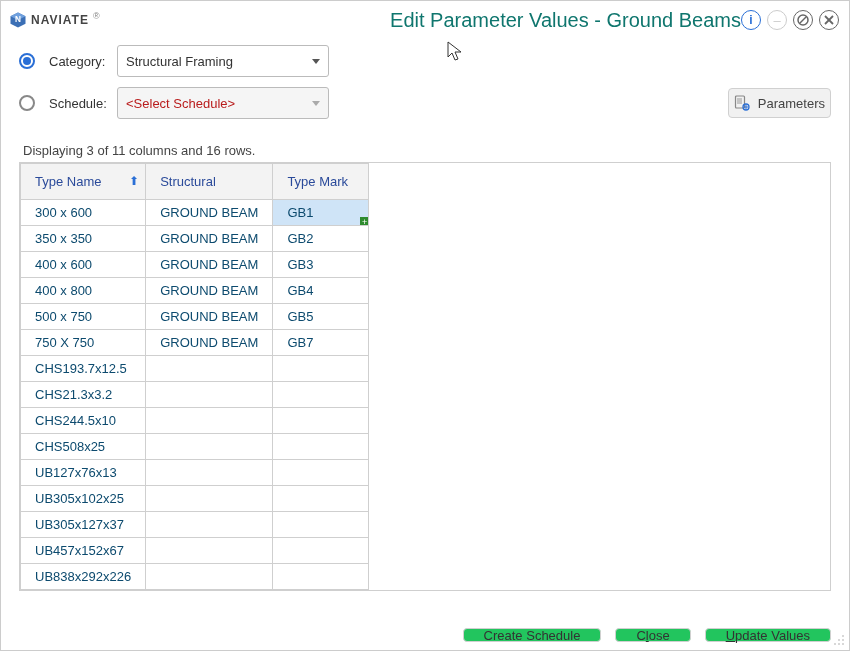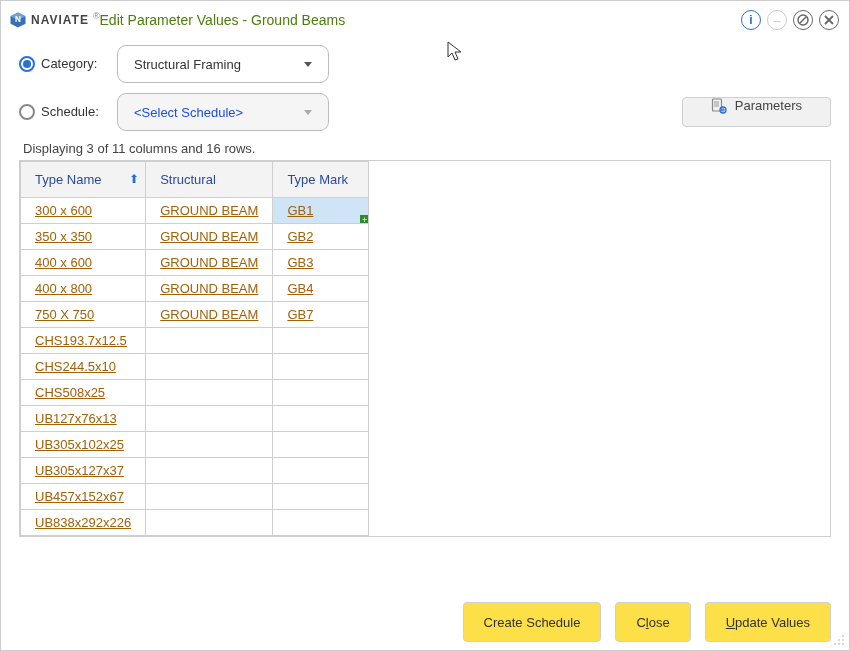--- a/index.html
+++ b/index.html
@@ -3,51 +3,51 @@
 <meta charset="utf-8">
 <style>
   * { box-sizing: border-box; }
   html, body { margin:0; padding:0; font-family: "Segoe UI", Arial, sans-serif; font-size:13px; color:#333; background:#fff; }
   .window { width:850px; height:651px; border:1px solid #ccc; position:relative; display:flex; flex-direction:column; }
   .titlebar { display:flex; align-items:center; height:38px; padding:0 10px 0 8px; }
   .logo { display:flex; align-items:center; gap:4px; }
   .logo-mark { width:18px; height:18px; }
   .logo-text { font-weight:600; letter-spacing:1px; color:#444; font-size:12px; }
   .logo-reg { font-size:9px; color:#888; position:relative; top:-4px; }
-  .window-title { flex:1; text-align:left; color:#4d7c0f; font-size:14px; }
+  .window-title { flex:1; text-align:right; color:#0f766e; font-size:20px; }
   .title-controls { display:flex; gap:6px; align-items:center; }
   .tc-btn { width:20px; height:20px; border-radius:50%; border:1.5px solid #999; display:flex; align-items:center; justify-content:center; cursor:pointer; }
   .tc-info { border-color:#2a6fd6; color:#2a6fd6; font-weight:bold; font-size:12px; }
   .tc-disabled { border-color:#ccc; color:#ccc; cursor:default; }
   .tc-dark { border-color:#666; color:#666; }
   .content { flex:1; padding:6px 18px 0 18px; display:flex; flex-direction:column; overflow:hidden; }
   .row-controls { display:flex; align-items:center; margin-bottom:10px; }
-  .radio-row { display:flex; align-items:flex-start; gap:6px; width:98px; }
+  .radio-row { display:flex; align-items:center; gap:14px; width:98px; }
   .radio-outer { width:16px; height:16px; border-radius:50%; border:2px solid #2a6fd6; display:flex; align-items:center; justify-content:center; }
   .radio-outer.off { border-color:#888; }
   .radio-dot { width:8px; height:8px; border-radius:50%; background:#2a6fd6; }
   .radio-label { color:#333; }
-  .combo { border:1px solid #bbb; border-radius:9px; height:38px; width:212px; display:flex; align-items:center; padding:0 16px; justify-content:space-between; background:#fff; cursor:pointer; }
-  .combo.disabled { background:#f5f5f5; color:#1d4ed8; cursor:default; }
+  .combo { border:1px solid #bbb; border-radius:3px; height:32px; width:212px; display:flex; align-items:center; padding:0 8px; justify-content:space-between; background:#fff; cursor:pointer; }
+  .combo.disabled { background:#f5f5f5; color:#b91c1c; cursor:default; }
   .caret { width:0; height:0; border-left:4px solid transparent; border-right:4px solid transparent; border-top:5px solid #555; }
   .combo.disabled .caret { border-top-color:#aaa; }
-  .params-btn { margin-left:auto; height:30px; border:1px solid #d0d0d0; background:#f1f1f1; border-radius:4px; padding:0 28px; display:flex; align-items:flex-start; gap:8px; cursor:pointer; color:#444; }
-  .status-line { color:#444; margin:0 0 4px 4px; }
+  .params-btn { margin-left:auto; height:30px; border:1px solid #d0d0d0; background:#f1f1f1; border-radius:4px; padding:0 5px; display:flex; align-items:center; gap:8px; cursor:pointer; color:#444; }
+  .status-line { color:#444; margin:14px 0 4px 4px; }
   .grid-wrap { border:1px solid #cfcfcf; flex:0 0 auto; }
   table.grid { border-collapse:collapse; table-layout:fixed; }
   .grid th, .grid td { border:1px solid #cfcfcf; padding:5px 14px; text-align:left; height:24px; overflow:hidden; white-space:nowrap; text-overflow:ellipsis; }
   .grid th { background:#f3f3f3; color:#2a4a9a; font-weight:normal; height:36px; position:relative; }
   .grid th .sort-arrow { position:absolute; right:6px; top:10px; color:#2a6fd6; font-size:12px; }
-  .grid td { color:#a16207;text-decoration:underline; }
+  .grid td { color:#0c4a6e; }
   .grid tr.sel td:last-child { background:#cfe4f7; position:relative; }
   .corner-add { position:absolute; right:0; bottom:0; width:10px; height:10px; }
   .corner-add::before { content:""; position:absolute; right:0; bottom:0; width:8px; height:8px; background:#2e8b2e; }
   .corner-add::after { content:"+"; position:absolute; right:1px; bottom:-2px; font-size:9px; color:#fff; line-height:9px; }
   .footer { display:flex; justify-content:flex-end; gap:14px; padding:16px 18px 8px 18px; align-items:center; }
-  .btn { height:40px; border:1px solid #d0d0d0; background:#fde047; border-radius:4px; padding:0 20px; display:flex; align-items:center; cursor:pointer; color:#333; }
+  .btn { height:14px; border:1px solid #d0d0d0; background:#22c55e; border-radius:4px; padding:0 20px; display:flex; align-items:center; cursor:pointer; color:#333; }
   .resize-grip { position:absolute; right:4px; bottom:4px; width:12px; height:12px; opacity:.5; }
   .resize-grip svg { position:absolute; right:0; bottom:0; }
   .cursor-fake { position:absolute; left:446px; top:40px; pointer-events:none; }
   u.ak { text-decoration:underline; }
 </style>
 </head>
 <body>
 
 <div class="window">
 
@@ -148,26 +148,36 @@
               <td>400 x 600</td>
               <td>GROUND BEAM</td>
               <td>GB3</td>
             </tr>
             <tr>
               <td>400 x 800</td>
               <td>GROUND BEAM</td>
               <td>GB4</td>
             </tr>
             <tr>
+              <td>500 x 750</td>
+              <td>GROUND BEAM</td>
+              <td>GB5</td>
+            </tr>
+            <tr>
               <td>750 X 750</td>
               <td>GROUND BEAM</td>
               <td>GB7</td>
             </tr>
             <tr>
               <td>CHS193.7x12.5</td>
+              <td></td>
+              <td></td>
+            </tr>
+            <tr>
+              <td>CHS21.3x3.2</td>
               <td></td>
               <td></td>
             </tr>
             <tr>
               <td>CHS244.5x10</td>
               <td></td>
               <td></td>
             </tr>
             <tr>
               <td>CHS508x25</td>

